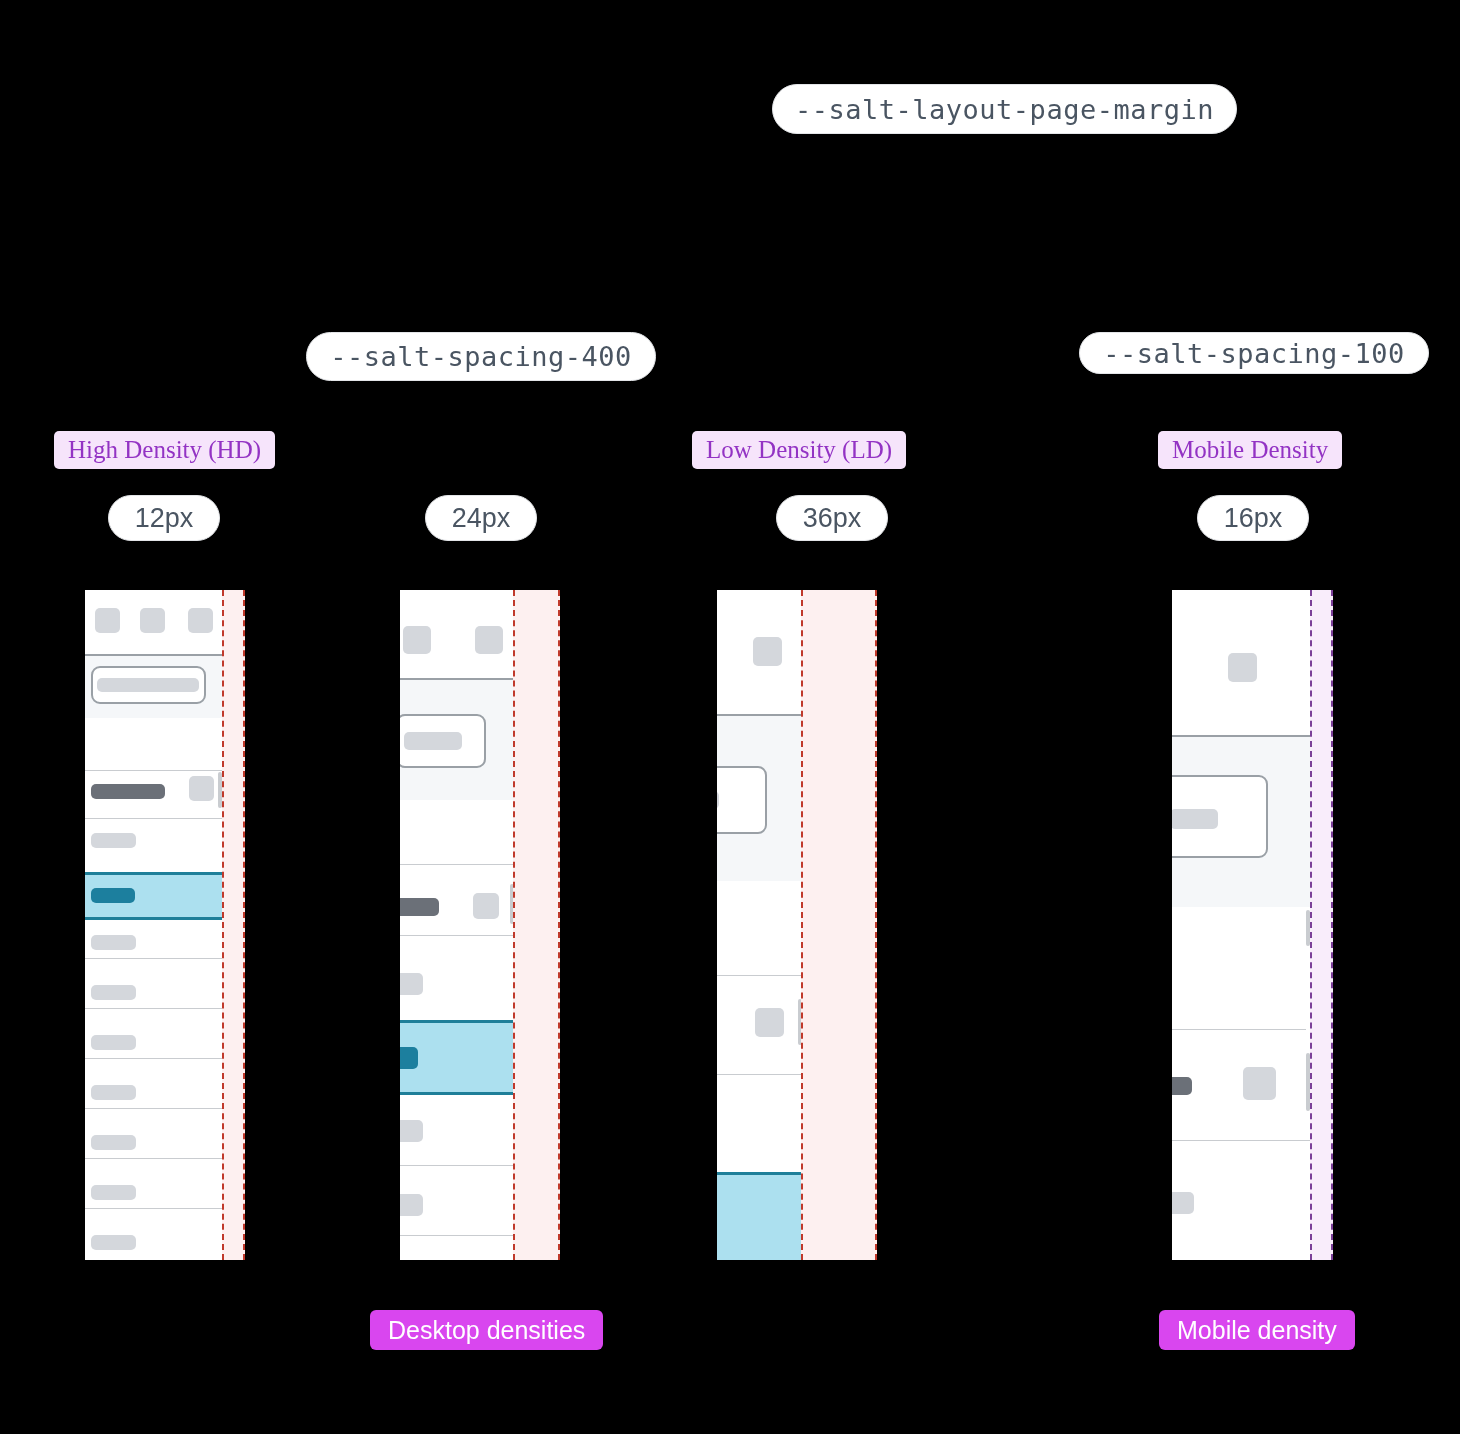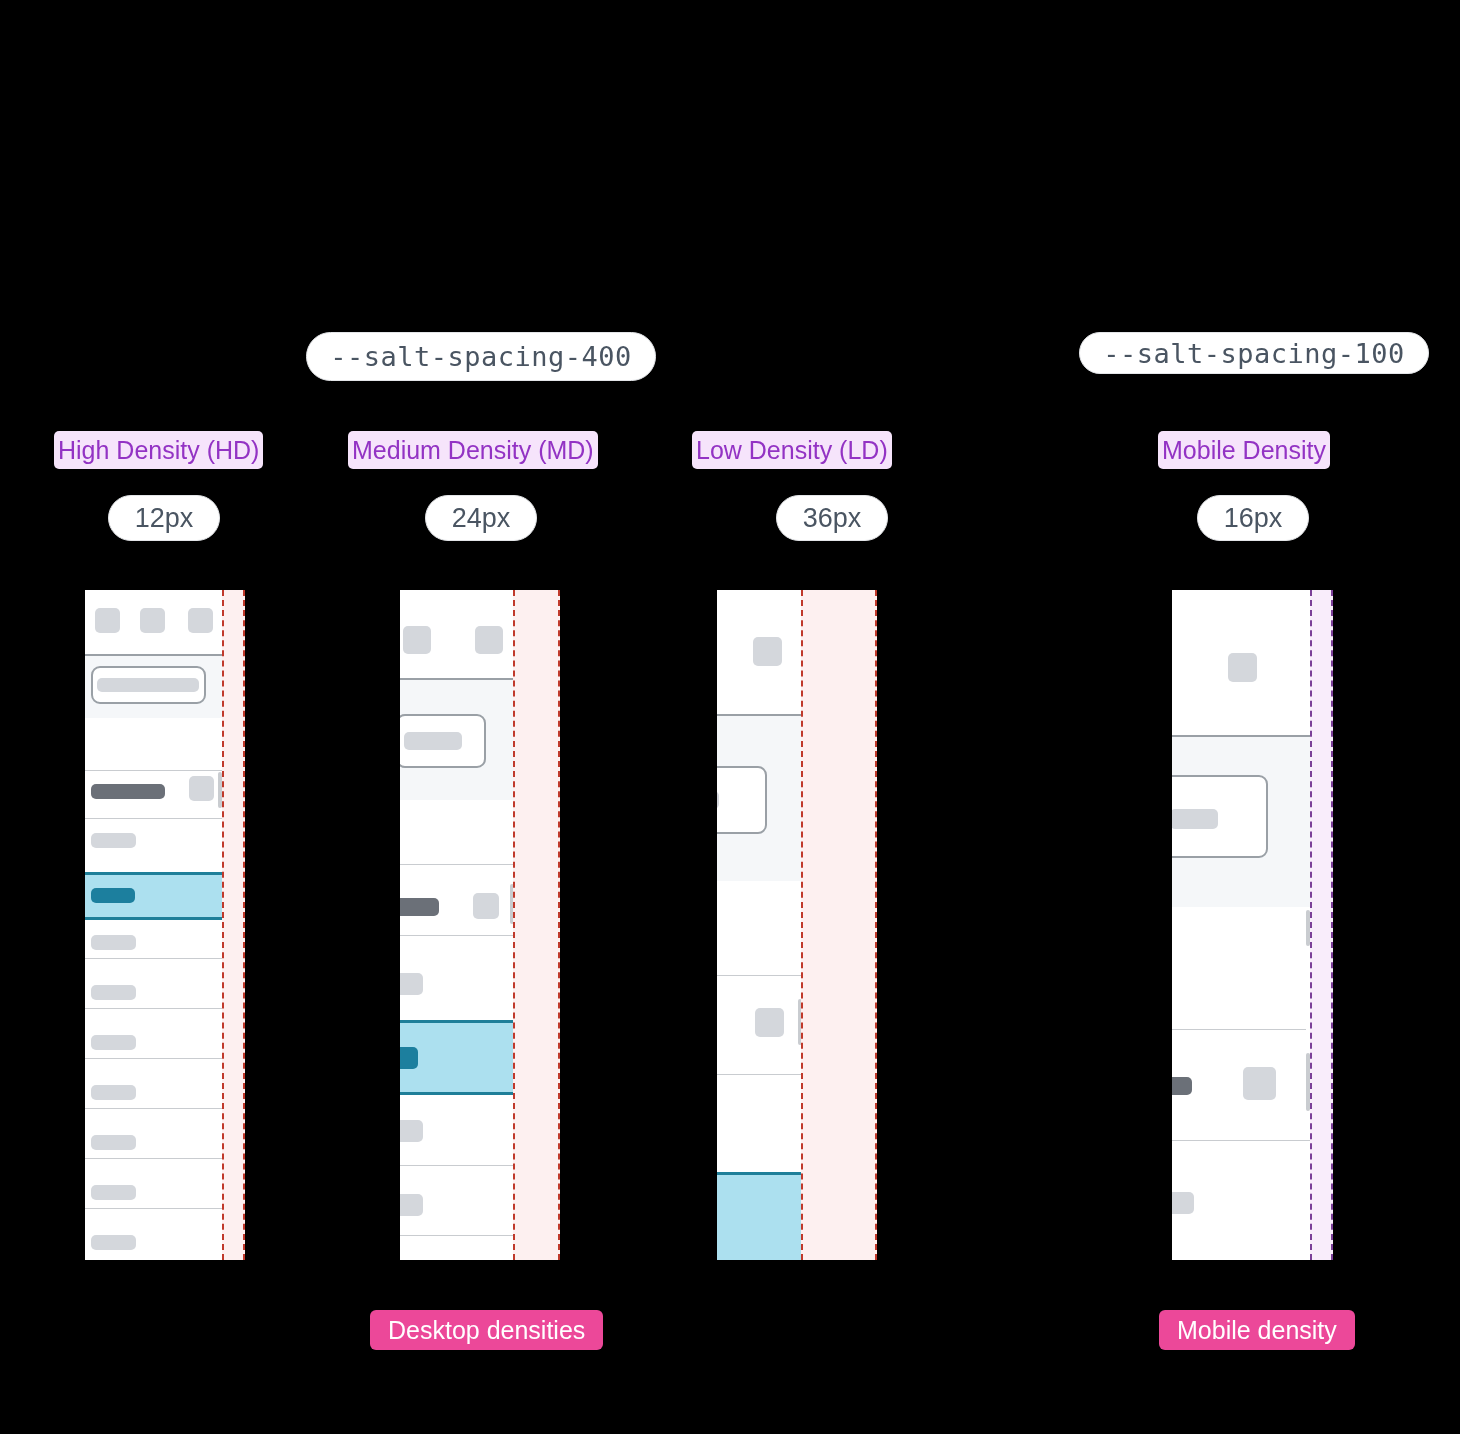--- a/index.html
+++ b/index.html
@@ -53,34 +53,34 @@
   }
 
   
   .density-tag {
     position: absolute;
     display: flex;
     align-items: center;
     justify-content: center;
     background: #f6e4fb;
     border-radius: 5px;
-    font-family: Liberation Sans, sans-serif;
+    font-family: Liberation Serif, serif;
     font-size: 25px;
     color: #9333c4;
     white-space: nowrap;
-    padding: 0 4px;
+    padding: 0 14px;
   }
 
   
   .group-caption {
     position: absolute;
     display: flex;
     align-items: center;
     justify-content: flex-start;
-    background: #ec4899;
+    background: #d946ef;
     border-radius: 6px;
     font-family: "Liberation Sans", sans-serif;
     font-size: 25px;
     color: #ffffff;
     white-space: nowrap;
     padding: 0 18px;
   }
 
   
   .panel {
@@ -143,34 +143,34 @@
     width: 4px;
     border-radius: 2px;
     background: #c9ccd0;
   }
 </style>
 </head>
 <body>
 
 <div id="stage">
 
+  <div class="code-pill" style="left:772px; top:84px; width:465px; height:50px;">
+    <span>--salt-layout-page-margin</span>
+  </div>
 
   <div class="code-pill" style="left:306px; top:332px; width:350px; height:49px;">
     <span>--salt-spacing-400</span>
   </div>
 
   <div class="code-pill" style="left:1079px; top:332px; width:350px; height:42px;">
     <span>--salt-spacing-100</span>
   </div>
 
   <div class="density-tag" style="left:54px; top:431px; height:38px;">
     <span>High Density (HD)</span>
-  </div>
-  <div class="density-tag" style="left:348px; top:431px; height:38px;">
-    <span>Medium Density (MD)</span>
   </div>
   <div class="density-tag" style="left:692px; top:431px; height:38px;">
     <span>Low Density (LD)</span>
   </div>
   <div class="density-tag" style="left:1158px; top:431px; height:38px;">
     <span>Mobile Density</span>
   </div>
 
   <div class="px-pill" style="left:108px; top:495px; width:112px; height:46px;">
     <span>12px</span>

